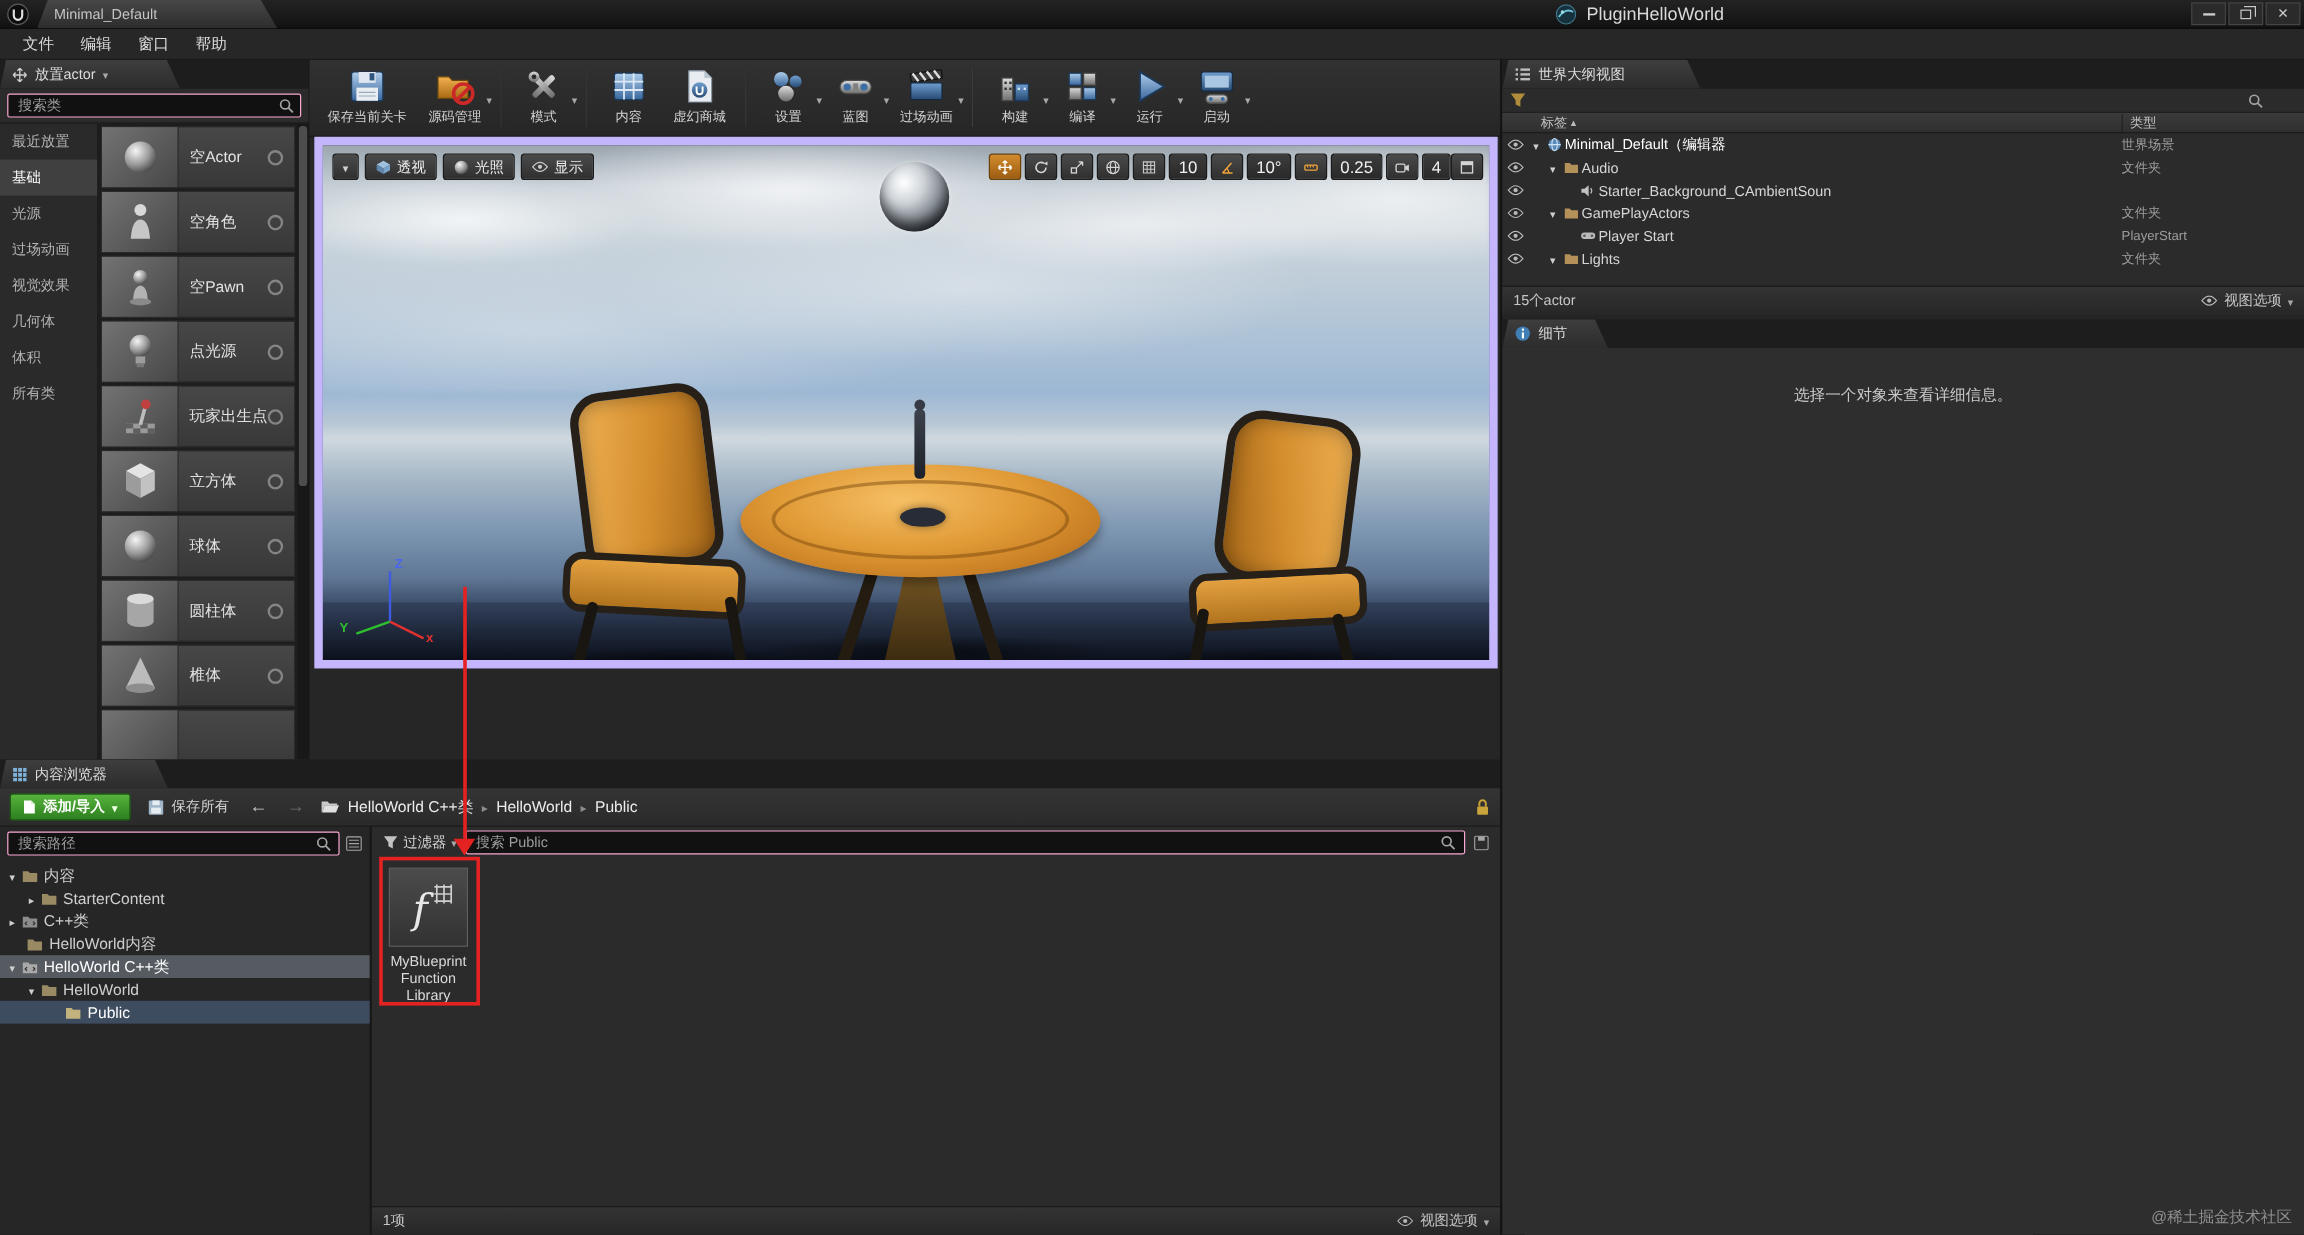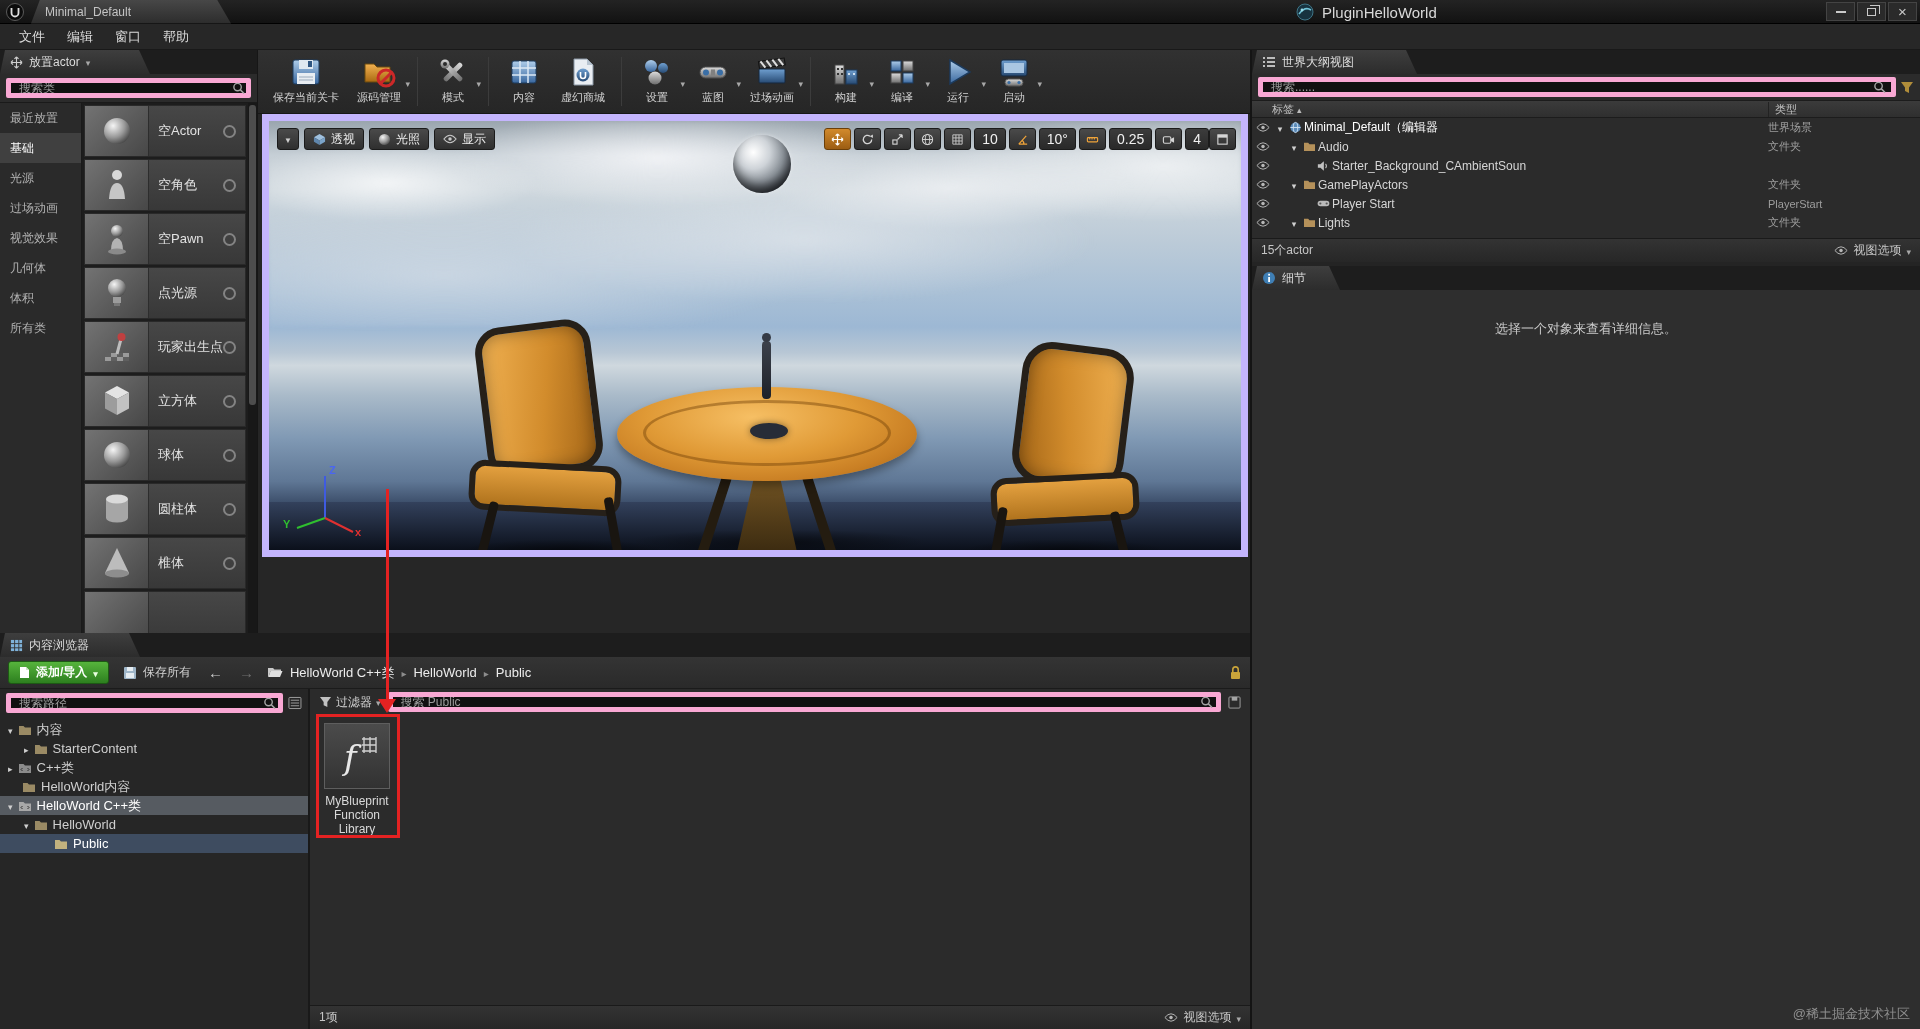--- a/index.html
+++ b/index.html
@@ -28,21 +28,21 @@
   .menu-item{padding:4px 11px;color:#dadada;font-size:13px;cursor:default}
 
   
   .tab-trap{height:24px;display:flex;align-items:center;gap:6px;padding:0 18px 0 10px;background:linear-gradient(#3e3e3e,#2c2c2c);clip-path:polygon(0 100%,5px 0,calc(100% - 11px) 0,100% 100%);color:#dcdcdc;font-size:12px;white-space:nowrap}
   .tabrow{height:24px;background:#1d1d1d;display:flex;align-items:flex-end}
   .caret:after{content:"\25BE";font-size:9px;color:#a8a8a8}
 
   
   #place-panel{position:absolute;left:0;top:50px;width:258px;height:583px;background:#232323;display:flex;flex-direction:column;border-right:1px solid #161616}
   .pp-search{padding:4px 6px;background:#2b2b2b;border-bottom:1px solid #1a1a1a;position:relative}
-  .dark-input{width:100%;height:20px;background:#111;border:5px solid #f9a8d4;border-radius:2px;color:#ddd;padding:0 24px 0 8px;font-size:12px}
+  .dark-input{width:100%;height:20px;background:#111;border:1px solid #f9a8d4;border-radius:2px;color:#ddd;padding:0 24px 0 8px;font-size:12px}
   .input-mag{position:absolute;right:12px;top:50%;transform:translateY(-50%)}
   .pp-body{flex:1;display:flex;min-height:0}
   .pp-cats{width:82px;background:#2a2a2a;border-right:1px solid #1a1a1a}
   .pp-cat{height:30px;display:flex;align-items:center;padding-left:10px;font-size:12px;color:#b2b2b2;cursor:default}
   .pp-cat.selected{background:#404040;color:#fff}
   .pp-items{flex:1;background:#1d1d1d;padding:2px;display:flex;flex-direction:column;gap:2px;overflow:hidden}
   .pp-item{flex:0 0 52px;background:linear-gradient(#474747,#383838);border:1px solid #292929;display:flex;align-items:center}
   .pp-thumb{width:64px;height:100%;background:linear-gradient(135deg,#737373,#474747);border-right:1px solid #2d2d2d;display:flex;align-items:center;justify-content:center}
   .pp-label{flex:1;padding-left:9px;color:#e2e2e2;font-size:13px}
   .pp-grab{width:13px;height:13px;border:2px solid #9b9b9b;border-radius:50%;margin-right:9px;opacity:.75}
@@ -99,21 +99,21 @@
   .vp-arrow:before{content:"\25BC";font-size:8px;color:#cfcfcf}
   #gizmo{position:absolute;left:14px;bottom:8px;width:86px;height:86px;z-index:4}
   .axis-lab{position:absolute;font-size:11px;font-weight:bold}
 
   
   #vsplit{position:absolute;left:1250px;top:50px;width:2px;height:979px;background:#141414}
   #world-outliner{position:absolute;left:1252px;top:50px;width:668px;height:212px;background:#2b2b2b;display:flex;flex-direction:column}
   .wo-search{padding:3px 6px;background:#2b2b2b;position:relative;display:flex;align-items:center;gap:4px}
   .wo-search .dark-input{flex:1}
   .wo-colhead{height:18px;background:linear-gradient(#3b3b3b,#2f2f2f);border-top:1px solid #1c1c1c;border-bottom:1px solid #1c1c1c;display:flex;align-items:center;font-size:11px;color:#c2c2c2}
-  .wo-colhead .c1{flex:1;padding-left:20px;display:flex;align-items:center;gap:3px}
+  .wo-colhead .c1{flex:1;padding-left:32px;display:flex;align-items:center;gap:3px}
   .wo-colhead .c2{width:152px;border-left:1px solid #222;padding-left:6px}
   .sortup:after{content:"\25B4";font-size:9px;color:#bbb}
   .wo-rows{flex:1;overflow:hidden}
   .wo-row{height:19px;display:flex;align-items:center;font-size:12px;color:#d6d6d6}
   .wo-eye{width:22px;display:flex;justify-content:center;flex:none}
   .wo-exp{width:12px;flex:none;text-align:center}
   .exp-open:before{content:"\25BE";font-size:9px;color:#cfcfcf}
   .exp-closed:before{content:"\25B8";font-size:9px;color:#cfcfcf}
   .wo-ic{width:18px;flex:none;display:flex;justify-content:center}
   .wo-label{flex:1;white-space:nowrap;overflow:hidden}
@@ -631,21 +631,20 @@
             <rect x="5" y="1" width="8" height="2" fill="#bcbcbc"></rect>
             <rect x="1" y="5" width="2" height="2" fill="#bcbcbc"></rect>
             <rect x="5" y="5" width="8" height="2" fill="#bcbcbc"></rect>
             <rect x="1" y="9" width="2" height="2" fill="#bcbcbc"></rect>
             <rect x="5" y="9" width="8" height="2" fill="#bcbcbc"></rect>
           </svg>
         <span>世界大纲视图</span>
       </div>
     </div>
     <div class="wo-search">
-      <input class="dark-input" type="text" placeholder="搜索......" style="">
       <svg class="input-mag" style="right:34px" width="13" height="13" viewBox="0 0 14 14">
           <circle cx="6" cy="6" r="4" fill="none" stroke="#a5a5a5" stroke-width="1.5"></circle>
           <line x1="9" y1="9" x2="13" y2="13" stroke="#a5a5a5" stroke-width="1.6"></line>
         </svg>
       <svg width="14" height="13" viewBox="0 0 14 13">
           <path d="M1 1 h12 L9 6.5 V12 l-4 -2 V6.5 z" fill="#b08d3a"></path>
         </svg>
     </div>
     <div class="wo-colhead">
       <div class="c1">

